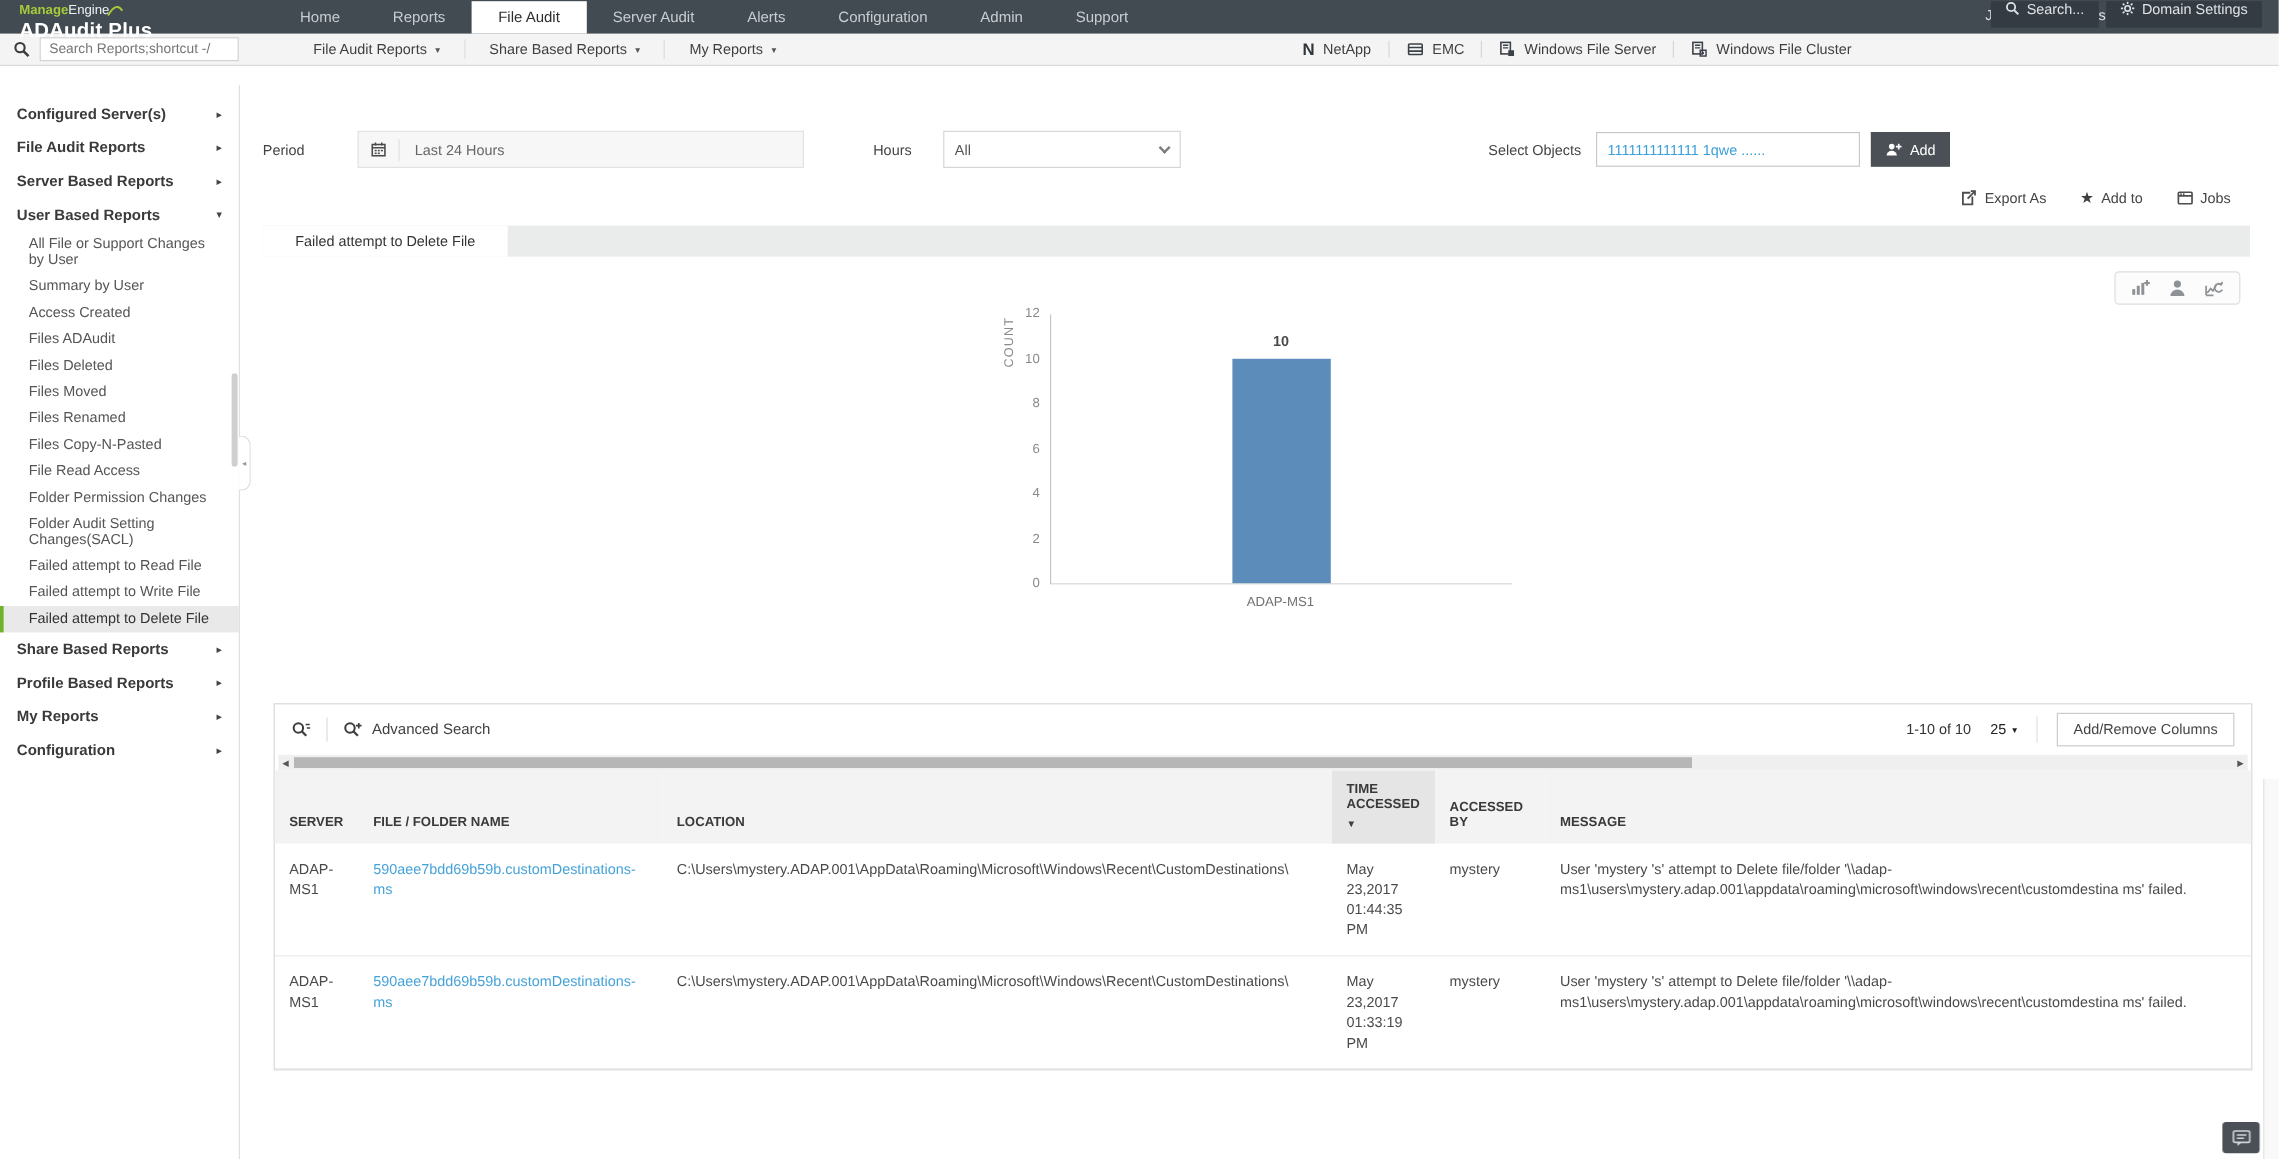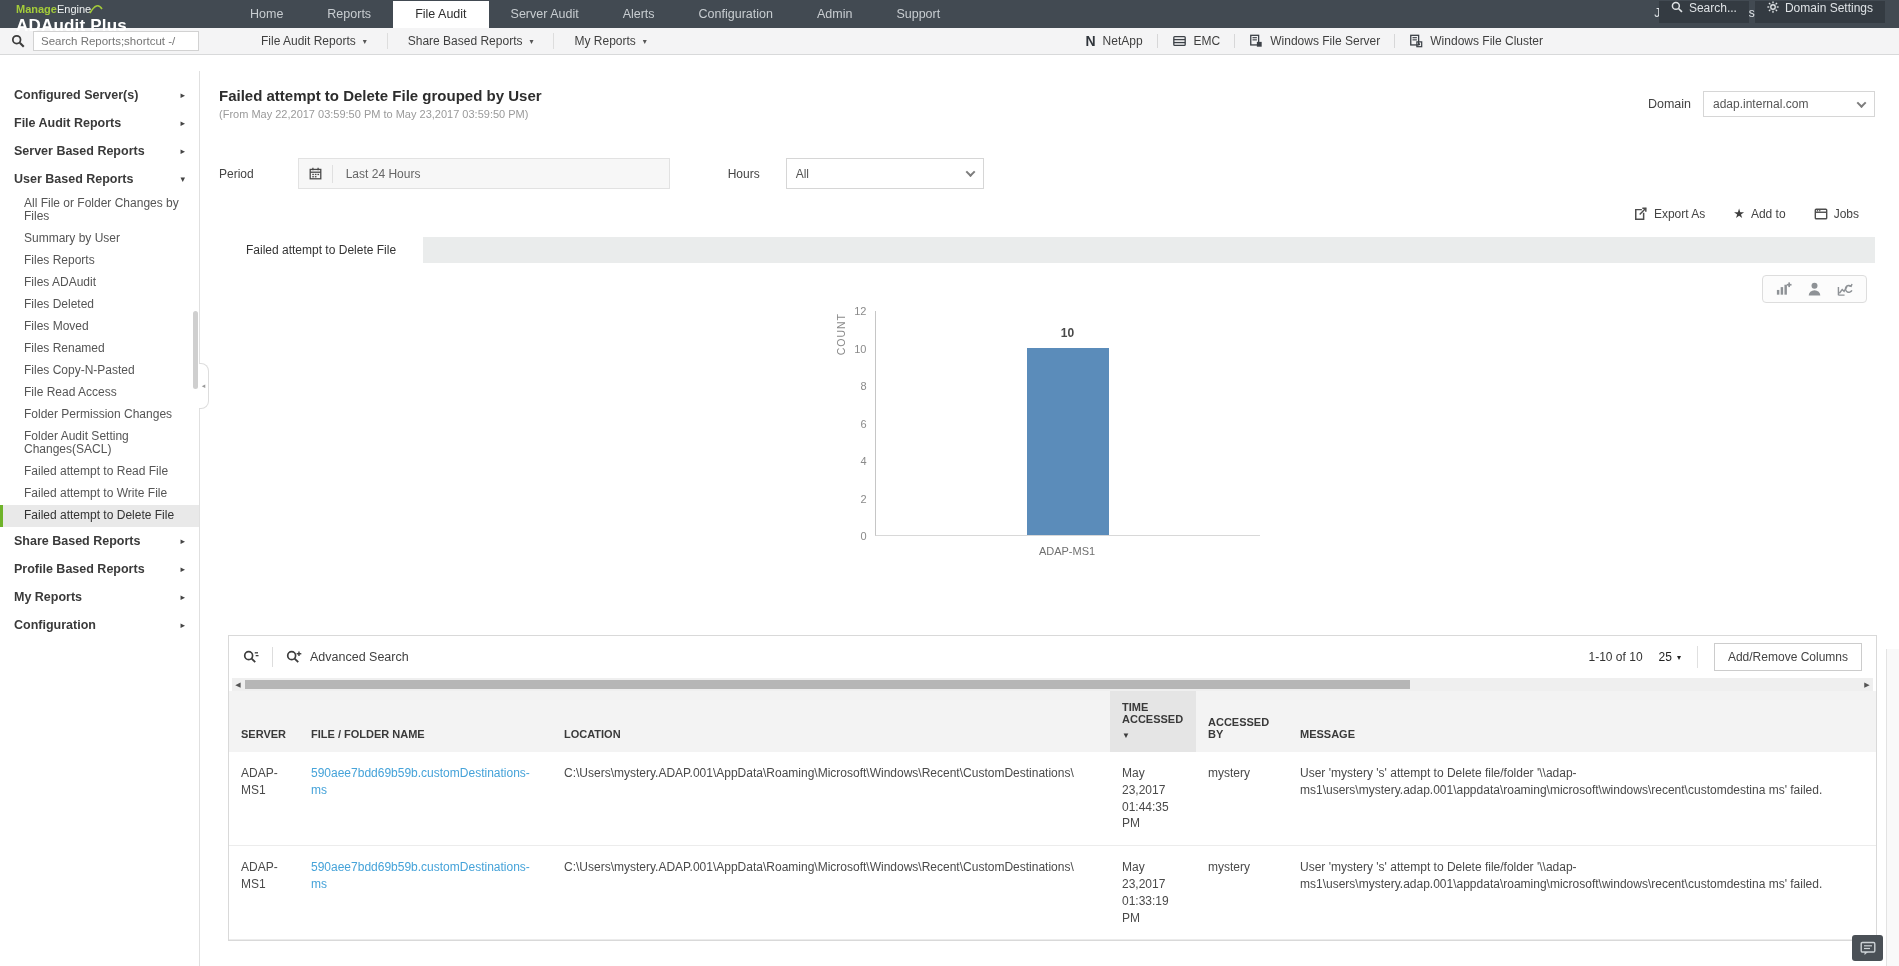--- a/index.html
+++ b/index.html
@@ -251,23 +251,23 @@
       <span class="caret">▸</span>
     </div>
   <div class="side-sec">
       <span>Server Based Reports</span>
       <span class="caret">▸</span>
     </div>
   <div class="side-sec">
       <span>User Based Reports</span>
       <span class="caret">▾</span>
     </div>
-  <div class="side-child">All File or Folder Changes by Files</div>
+  <div class="side-child">All File or Support Changes by User</div>
   <div class="side-child">Summary by User</div>
-  <div class="side-child">Files Reports</div>
+  <div class="side-child">Access Created</div>
   <div class="side-child">Files ADAudit</div>
   <div class="side-child">Files Deleted</div>
   <div class="side-child">Files Moved</div>
   <div class="side-child">Files Renamed</div>
   <div class="side-child">Files Copy-N-Pasted</div>
   <div class="side-child">File Read Access</div>
   <div class="side-child">Folder Permission Changes</div>
   <div class="side-child">Folder Audit Setting Changes(SACL)</div>
   <div class="side-child">Failed attempt to Read File</div>
   <div class="side-child">Failed attempt to Write File</div>
@@ -287,31 +287,20 @@
   <div class="side-sec">
       <span>Configuration</span>
       <span class="caret">▸</span>
     </div>
   <div class="side-scroll"></div>
   <div class="side-collapse">◂</div>
 </div>
 
 <div class="main">
 
-  <div class="report-head">
-    <div class="page-title">Failed attempt to Delete File grouped by User</div>
-    <div class="date-range">(From May 22,2017 03:59:50 PM to May 23,2017 03:59:50 PM)</div>
-    <div class="domain-ctl">
-      <span>Domain</span>
-      <div class="sel">
-          <span>adap.internal.com</span>
-          <span class="chev"></span>
-        </div>
-    </div>
-  </div>
 
   <div class="filter-row">
     <span class="flabel">Period</span>
     <div class="period-field">
       <span class="cal">
           <svg width="13" height="13" viewBox="0 0 16 16">
             <rect x="1.5" y="3" width="13" height="11.5" fill="none" stroke="currentColor" stroke-width="1.6"></rect>
             <line x1="1.5" y1="6.4" x2="14.5" y2="6.4" stroke="currentColor" stroke-width="1.6"></line>
             <line x1="4.8" y1="1" x2="4.8" y2="4" stroke="currentColor" stroke-width="1.6"></line>
             <line x1="11.2" y1="1" x2="11.2" y2="4" stroke="currentColor" stroke-width="1.6"></line>
@@ -322,20 +311,33 @@
             <rect x="7.2" y="11.2" width="2" height="1.6" fill="currentColor"></rect>
           </svg>
         </span>
       <span>Last 24 Hours</span>
     </div>
     <span class="flabel hours-label">Hours</span>
     <div class="sel hours-sel">
         <span>All</span>
         <span class="chev"></span>
       </div>
+    <div class="so-group">
+      <span class="flabel">Select Objects</span>
+      <input class="so-input" value="1111111111111 1qwe ......" style="">
+      <button class="add-btn">
+        <svg width="14" height="13" viewBox="0 0 18 16">
+            <circle cx="7" cy="5" r="3" fill="currentColor"></circle>
+            <path d="M1.5 14.5 a5.5 5 0 0 1 11 0 z" fill="currentColor"></path>
+            <line x1="14.5" y1="2" x2="14.5" y2="8" stroke="currentColor" stroke-width="1.8"></line>
+            <line x1="11.5" y1="5" x2="17.5" y2="5" stroke="currentColor" stroke-width="1.8"></line>
+          </svg>
+        <span>Add</span>
+      </button>
+    </div>
   </div>
 
   <div class="actions-row">
     <div class="act">
         <span class="aicon">
           <svg width="14" height="14" viewBox="0 0 16 16">
             <path d="M11 6.5 V14 H2 V3 H9" fill="none" stroke="currentColor" stroke-width="1.7"></path>
             <line x1="6.5" y1="8.5" x2="13.5" y2="1.5" stroke="currentColor" stroke-width="1.7"></line>
             <path d="M9.5 1.5 H13.5 V5.5" fill="none" stroke="currentColor" stroke-width="1.7"></path>
           </svg>

